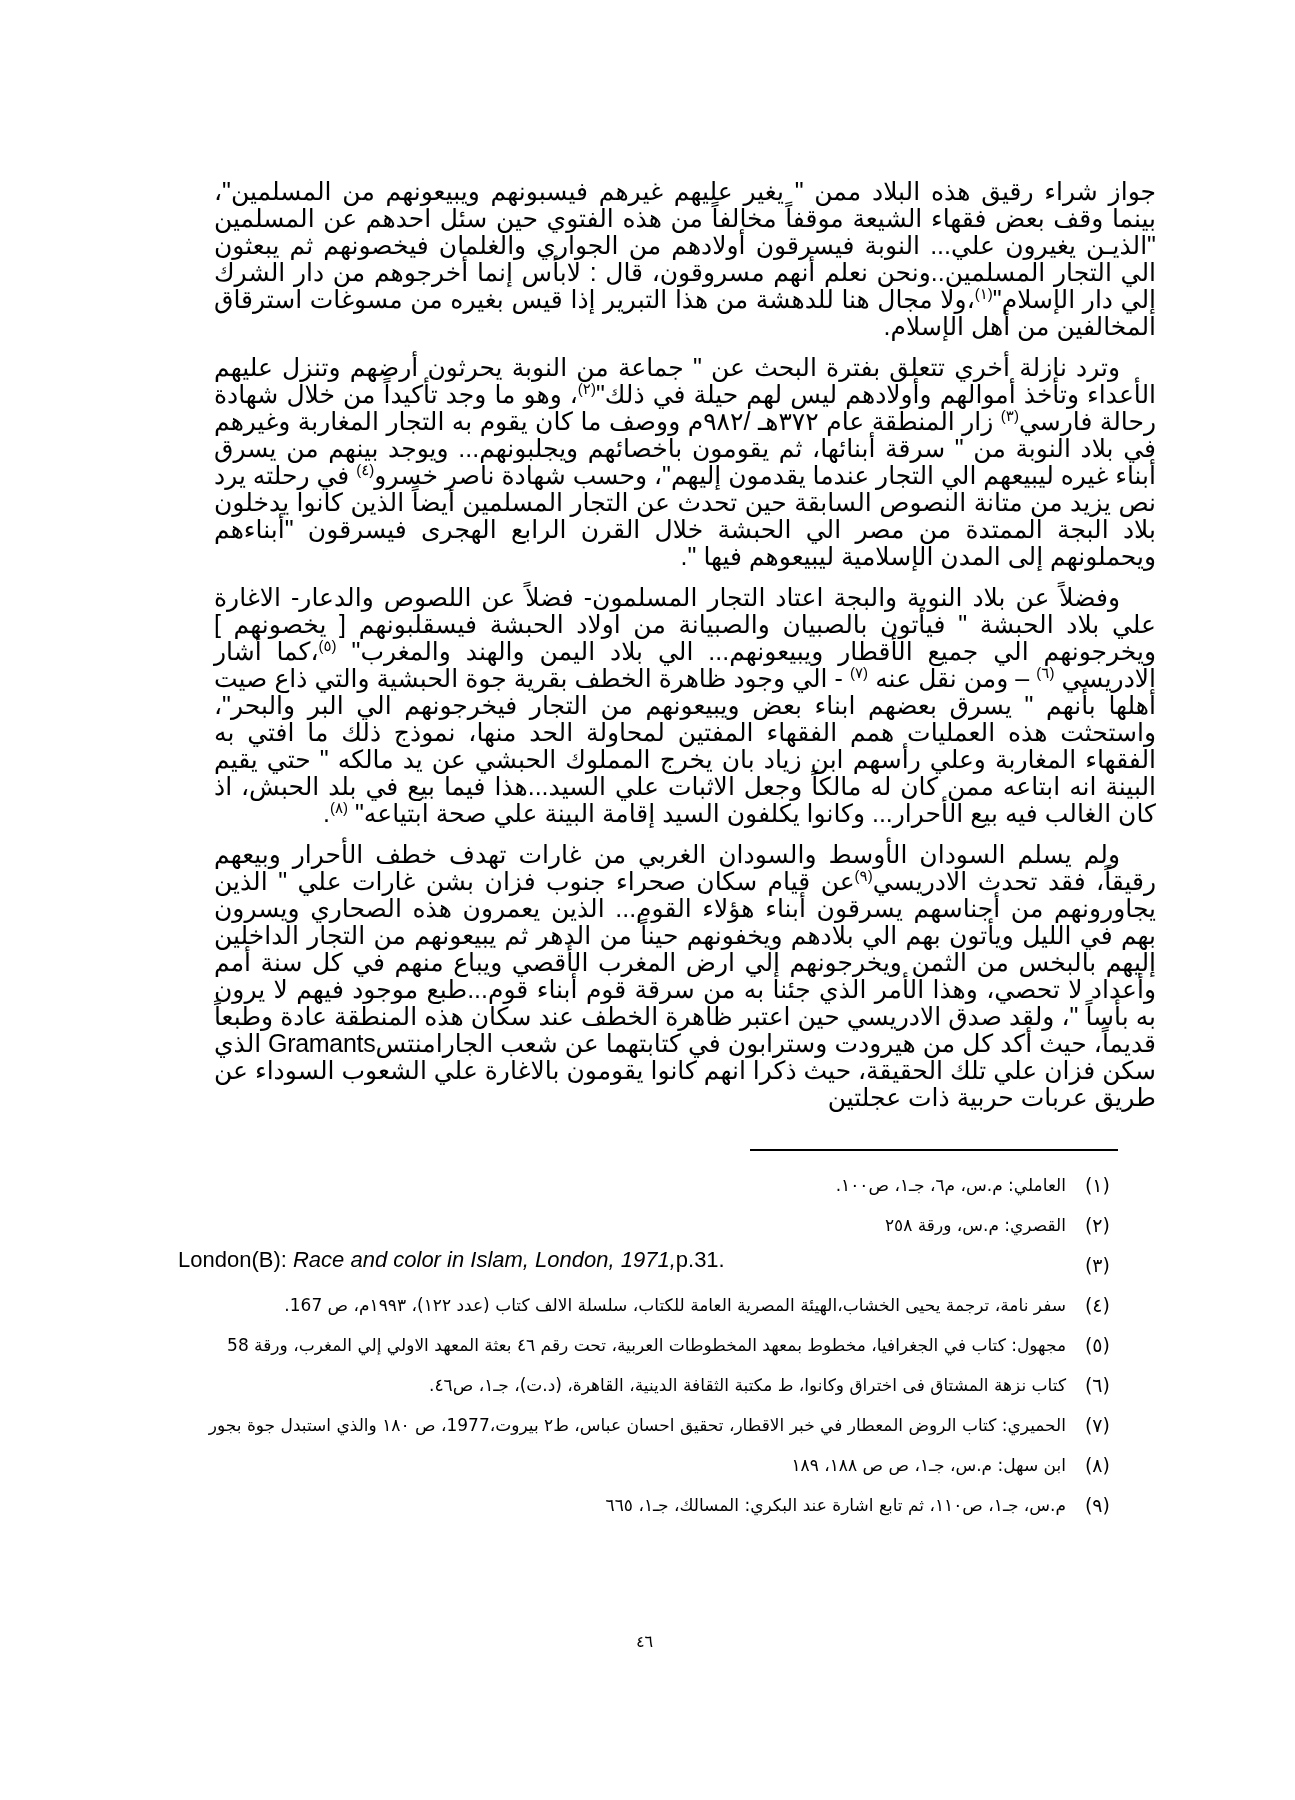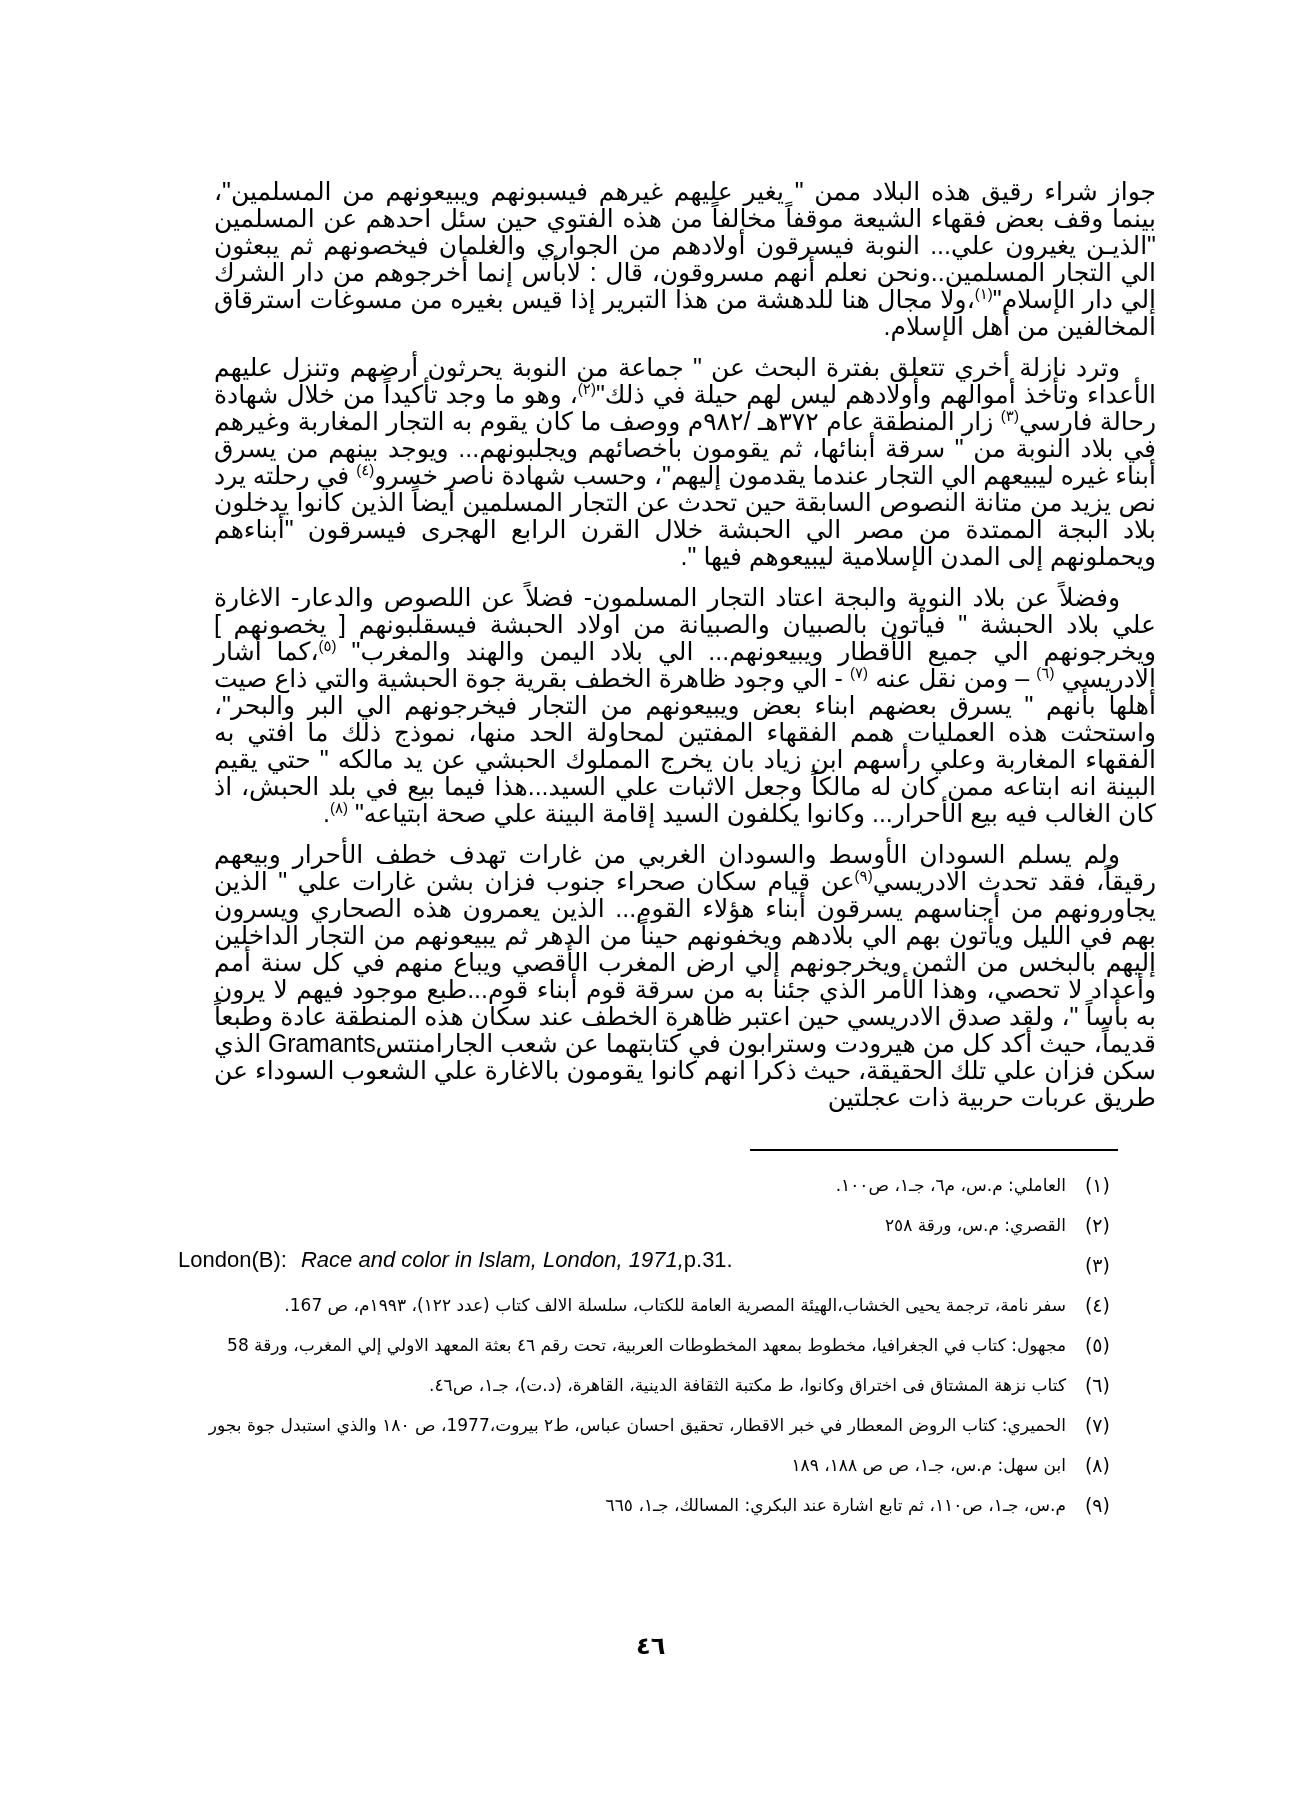--- a/index.html
+++ b/index.html
@@ -16,22 +16,22 @@
     }
     .body-text.indent { text-indent: 36px; }
     sup.fn { font-size: 15px; line-height: 0; vertical-align: 9px; }
     .latin { font-family: Liberation Sans, sans-serif; direction: ltr; unicode-bidi: embed; }
     .divider { position: absolute; left: 750px; top: 1149px; width: 368px; height: 0; border-top: 2px solid #000; }
     .footnotes { position: absolute; left: 178px; top: 1168px; width: 942px; direction: rtl; font-family: "DejaVu Sans", sans-serif; }
     .fn-item { display: flex; flex-direction: row; font-size: 17px; line-height: 34px; margin-bottom: 6px; }
     .fn-num { width: 54px; flex: none; text-align: right; padding-right: 10px; box-sizing: border-box; font-size: 19px; }
     .fn-text { flex: 1; text-align: right; }
     .fn-text .latin { font-size: 22px; display: block; text-align: left; direction: ltr; line-height: 24px; margin-right: -40px; }
-    .fn-text .latin i { font-style: italic; margin-left: 8px; }
-    .page-number { position: absolute; left: 636px; top: 1632px; font-family: "DejaVu Sans", sans-serif; font-size: 24px; font-weight: bold; direction: rtl; }
+    .fn-text .latin i { font-style: italic; }
+    .page-number { position: absolute; left: 636px; top: 1632px; font-family: "DejaVu Sans", sans-serif; font-size: 16px; font-weight: normal; direction: rtl; }
   </style>
 </head>
 <body>
 
 <div class="page">
   <p class="body-text"><span>جواز شراء رقيق هذه البلاد ممن " يغير عليهم غيرهم فيسبونهم ويبيعونهم من المسلمين"، بينما وقف بعض فقهاء الشيعة موقفاً مخالفاً من هذه الفتوي حين سئل احدهم عن المسلمين "الذيـن يغيرون علي... النوبة فيسرقون أولادهم من الجواري والغلمان فيخصونهم ثم يبعثون الي التجار المسلمين..ونحن نعلم أنهم مسروقون، قال : لابأس إنما أخرجوهم من دار الشرك إلي دار الإسلام"</span><sup class="fn">(١)</sup><span>،ولا مجال هنا للدهشة من هذا التبرير إذا قيس بغيره من مسوغات استرقاق المخالفين من أهل الإسلام.</span></p>
 
   <p class="body-text indent"><span>وترد نازلة أخري تتعلق بفترة البحث عن " جماعة من النوبة يحرثون أرضهم وتنزل عليهم الأعداء وتأخذ أموالهم وأولادهم ليس لهم حيلة في ذلك"</span><sup class="fn">(٢)</sup><span>، وهو ما وجد تأكيداً من خلال شهادة رحالة فارسي</span><sup class="fn">(٣)</sup><span> زار المنطقة عام ٣٧٢هـ /٩٨٢م ووصف ما كان يقوم به التجار المغاربة وغيرهم في بلاد النوبة من " سرقة أبنائها، ثم يقومون باخصائهم ويجلبونهم... ويوجد بينهم من يسرق أبناء غيره ليبيعهم الي التجار عندما يقدمون إليهم"، وحسب شهادة ناصر خسرو</span><sup class="fn">(٤)</sup><span> في رحلته يرد نص يزيد من متانة النصوص السابقة حين تحدث عن التجار المسلمين أيضاً الذين كانوا يدخلون بلاد البجة الممتدة من مصر الي الحبشة خلال القرن الرابع الهجرى فيسرقون "أبناءهم ويحملونهم إلى المدن الإسلامية ليبيعوهم فيها ".</span></p>
 
   <p class="body-text indent"><span>وفضلاً عن بلاد النوبة والبجة اعتاد التجار المسلمون- فضلاً عن اللصوص والدعار- الاغارة علي بلاد الحبشة " فيأتون بالصبيان والصبيانة من اولاد الحبشة فيسقلبونهم [ يخصونهم ] ويخرجونهم الي جميع الأقطار ويبيعونهم... الي بلاد اليمن والهند والمغرب" </span><sup class="fn">(٥)</sup><span>،كما أشار الادريسي </span><sup class="fn">(٦)</sup><span> – ومن نقل عنه </span><sup class="fn">(٧)</sup><span> - الي وجود ظاهرة الخطف بقرية جوة الحبشية والتي ذاع صيت أهلها بأنهم " يسرق بعضهم ابناء بعض ويبيعونهم من التجار فيخرجونهم الي البر والبحر"، واستحثت هذه العمليات همم الفقهاء المفتين لمحاولة الحد منها، نموذج ذلك ما افتي به الفقهاء المغاربة وعلي رأسهم ابن زياد بان يخرج المملوك الحبشي عن يد مالكه " حتي يقيم البينة انه ابتاعه ممن كان له مالكاً وجعل الاثبات علي السيد...هذا فيما بيع في بلد الحبش، اذ كان الغالب فيه بيع الأحرار... وكانوا يكلفون السيد إقامة البينة علي صحة ابتياعه" </span><sup class="fn">(٨)</sup><span>.</span></p>

